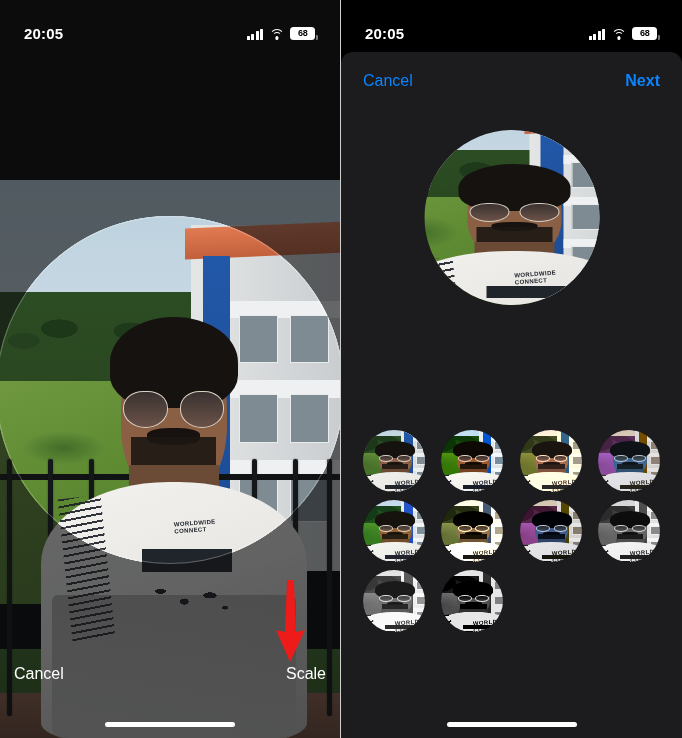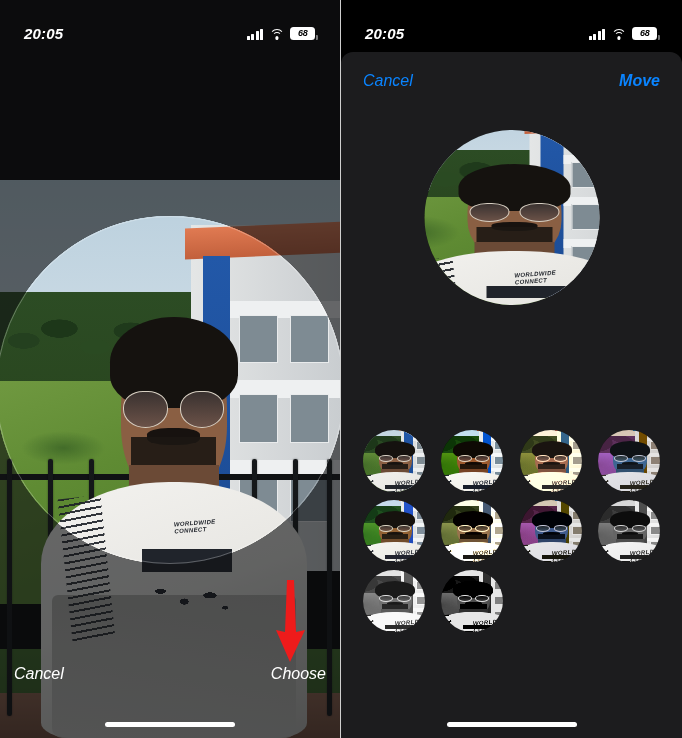--- a/index.html
+++ b/index.html
@@ -4,21 +4,21 @@
 <style>
   * { margin:0; padding:0; box-sizing:border-box; }
   html,body{
     width:682px; height:738px;
     background:#b4b4b4;
     font-family:"Liberation Sans", sans-serif;
     overflow:hidden;
   }
   .stage{ position:relative; width:682px; height:738px; display:flex; background:#b5b5b5; }
 
-  .phone{ position:relative; width:341px; height:738px; overflow:hidden; background:#000;font-style:italic; }
+  .phone{ position:relative; width:341px; height:738px; overflow:hidden; background:#000; }
   .phone.left{ border-right:1px solid #cfcfcf; }
   .phone.right{ background:#000; }
 
   
   .statusbar{
     position:absolute; top:0; left:0; right:0; height:52px;
     display:flex; align-items:center; justify-content:space-between;
     padding:14px 22px 0 24px; color:#fff; z-index:40;
   }
   .sb-time{ font-size:15px; font-weight:600; letter-spacing:.2px; }
@@ -234,21 +234,21 @@
             <div class="map"></div>
           </div>
         </div>
       </div>
       <div class="crop-mask"></div>
       <div class="crop-ring"></div>
     </div>
 
     <div class="l-actions">
       <div>Cancel</div>
-      <div>Choose</div>
+      <div>Scale</div>
     </div>
 
     <div class="arrow" style="left:268px; top:578px;">
       <svg width="44" height="86" viewBox="0 0 44 86">
         <path d="M22 84 L8 52 L17 54 L19 2 L26 2 L28 54 L37 52 Z" fill="#ee1b1b"></path>
       </svg>
     </div>
 
     <div class="home-wrap"></div>
     <div class="home-ind"></div>
@@ -277,21 +277,21 @@
               <b>68</b>
             </div>
           <div class="batt-cap"></div>
         </div>
       </div>
     </div>
 
     <div class="r-sheet" style="background:transparent; z-index:20;">
       <div class="r-nav">
         <div class="btn">Cancel</div>
-        <div class="btn next">Move</div>
+        <div class="btn next">Next</div>
       </div>
 
       <div class="r-preview">
         <div class="scene">
           <div class="sky"></div>
             <div class="palms"></div>
             <div class="grass"></div>
           <div class="bldg">
               <div class="roofline"></div>
               <div class="blue"></div>

